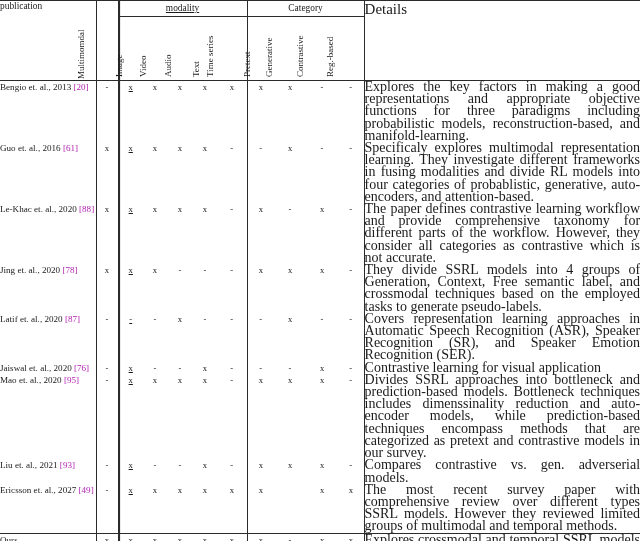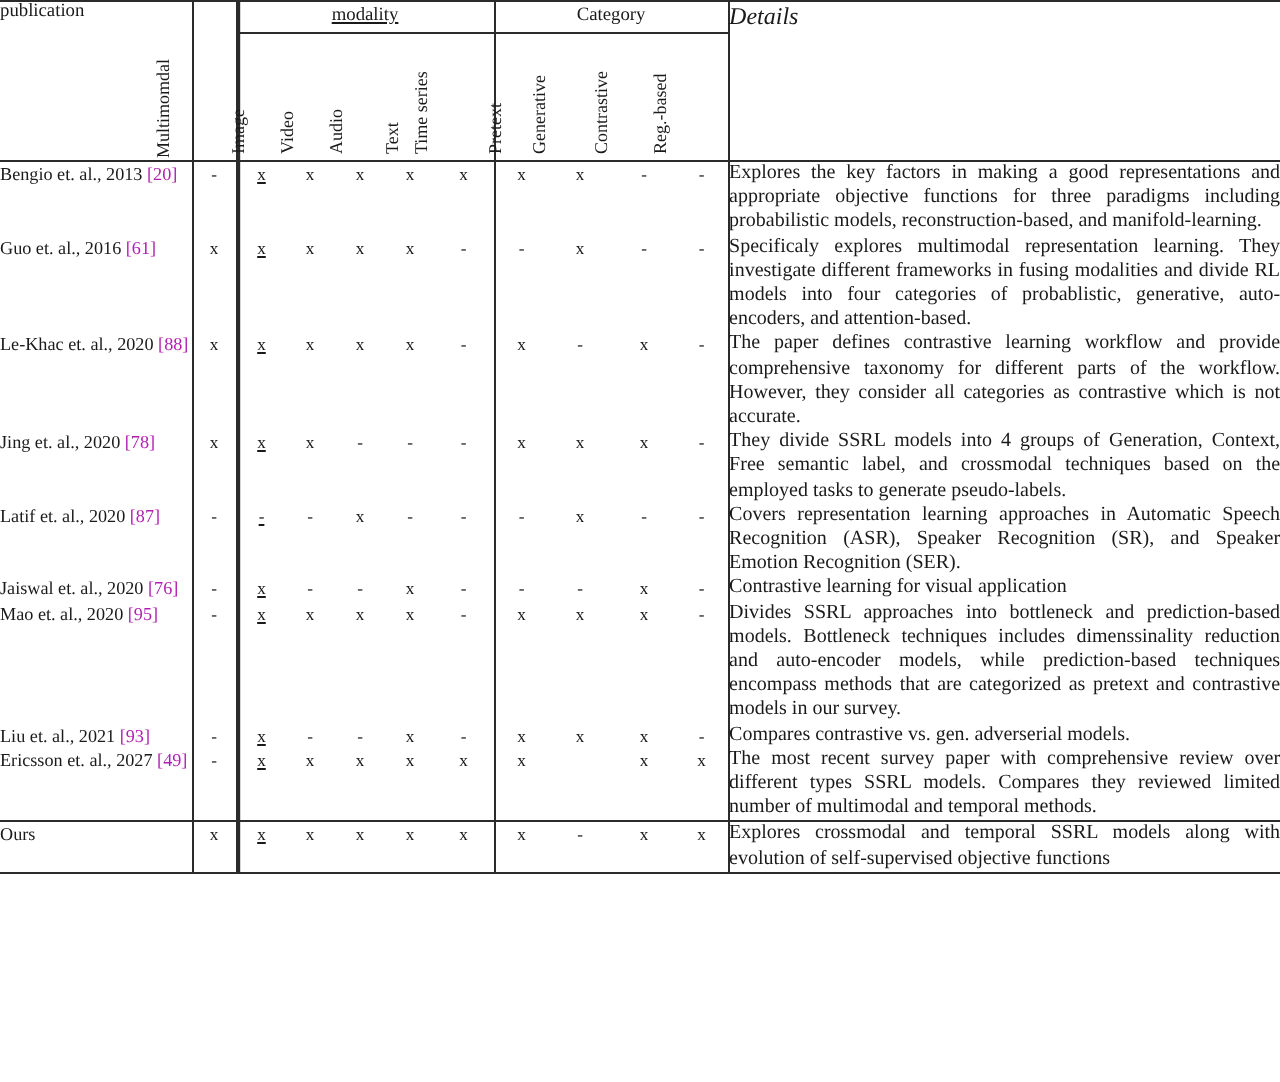--- a/index.html
+++ b/index.html
@@ -50,23 +50,22 @@
     line-height: 15px;
     padding: 0 2px;
   }
   .hdr-pub {
     padding-left: 7px;
     font-size: 9.4px;
     vertical-align: middle;
   }
   .hdr-details {
     padding-left: 7px;
-    font-size: 12px;
+    font-size: 15px;
     vertical-align: middle;
-    font-style: italic;
   }
   .hdr-rot-cell {
     height: 63px;
     position: relative;
     padding: 0;
   }
   .rot-inner {
     position: absolute;
     left: 0; right: 0; bottom: 3px;
     height: 60px;
@@ -97,21 +96,21 @@
     hyphens: none;
   }
   td.mark {
     text-align: center;
     font-size: 8.6px;
     line-height: 12.2px;
     padding-top: 3px;
   }
   td.details {
     padding: 3px 5px 3px 7px;
-    font-size: 10px;
+    font-size: 14px;
     line-height: 12.2px;
     text-align: justify;
     text-align-last: left;
   }
   .cite { color: #b11fb1; }
 </style>
 </head>
 <body>
 
 <div id="table-wrap">
@@ -310,21 +309,21 @@
           <td class="mark vr-right">-</td>
           <td class="mark vr-double-left">x</td>
           <td class="mark">x</td>
           <td class="mark">x</td>
           <td class="mark">x</td>
           <td class="mark vr-right">x</td>
           <td class="mark">x</td>
           <td class="mark"></td>
           <td class="mark">x</td>
           <td class="mark vr-right">x</td>
-          <td class="details">The most recent survey paper with comprehensive review over different types SSRL models. Compares they reviewed limited number of multimodal and temporal methods.</td>
+          <td class="details">The most recent survey paper with comprehensive review over different types SSRL models. However they reviewed limited groups of multimodal and temporal methods.</td>
         </tr>
         <tr>
           <td class="pubcell vr-right rule-top rule-bottom"><span>Ours</span></td>
           <td class="mark vr-right rule-top rule-bottom">x</td>
           <td class="mark vr-double-left rule-top rule-bottom">x</td>
           <td class="mark rule-top rule-bottom">x</td>
           <td class="mark rule-top rule-bottom">x</td>
           <td class="mark rule-top rule-bottom">x</td>
           <td class="mark vr-right rule-top rule-bottom">x</td>
           <td class="mark rule-top rule-bottom">x</td>

